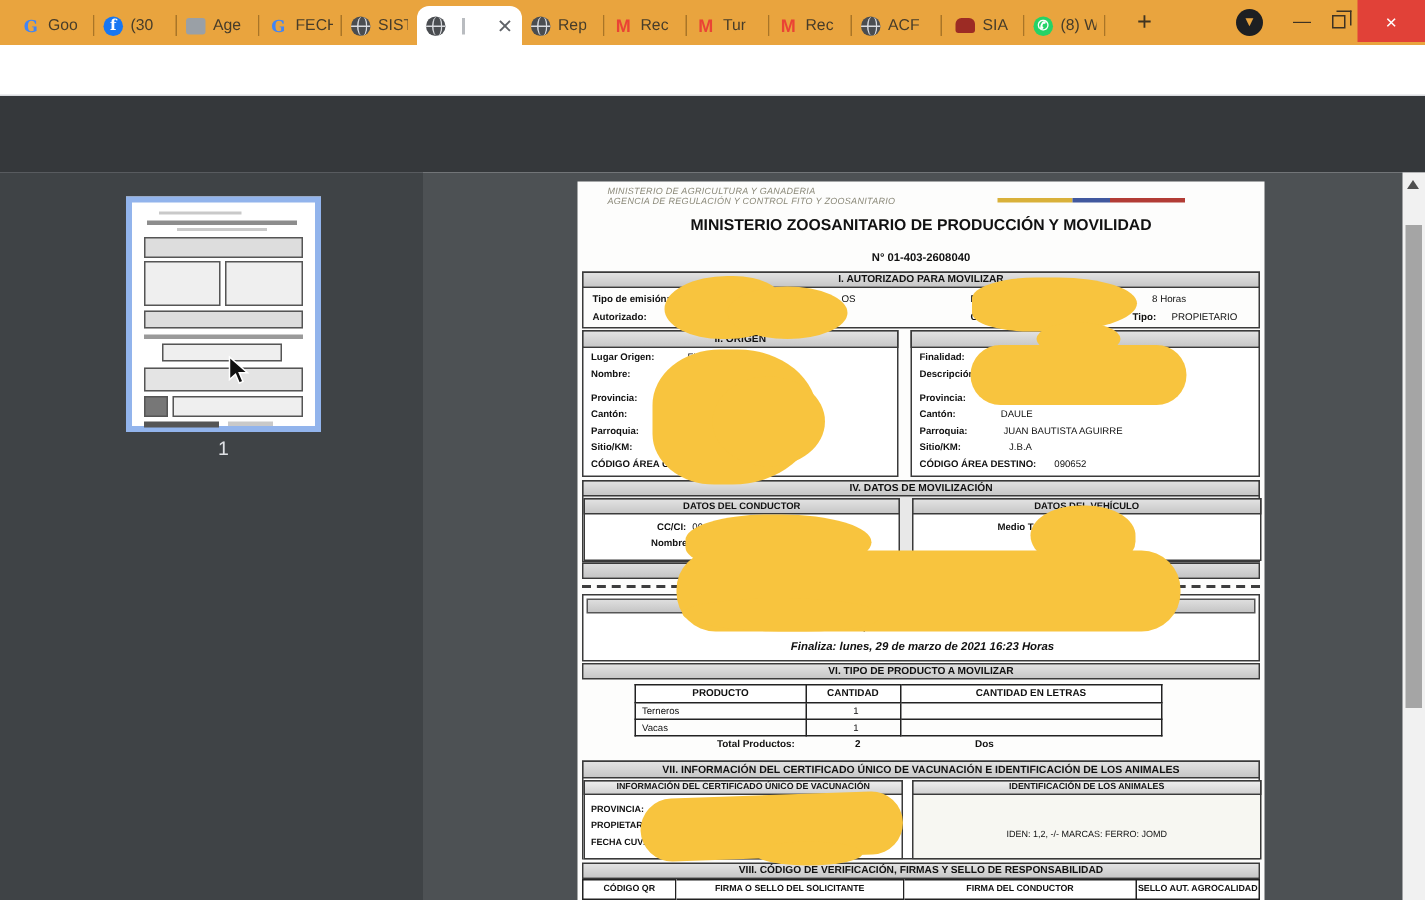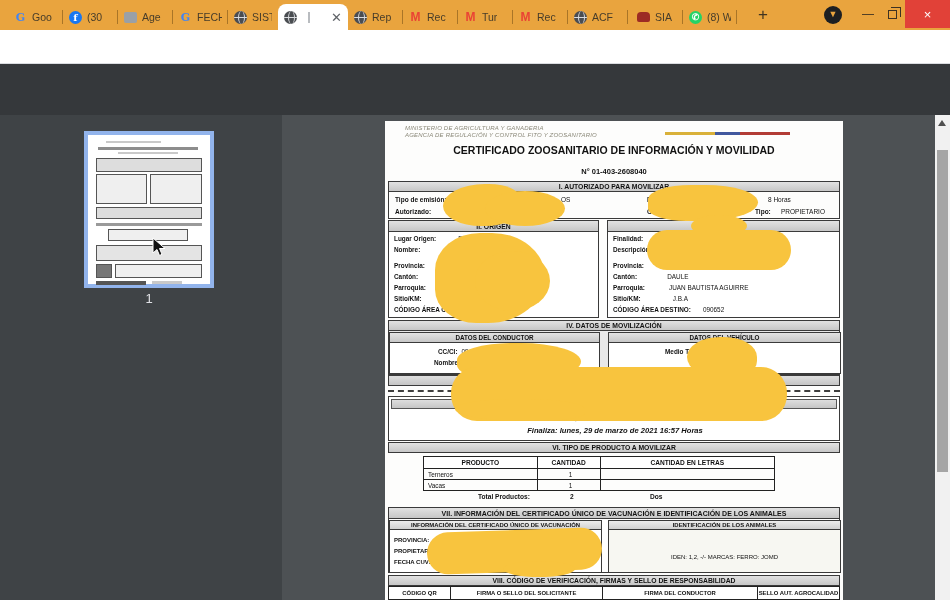--- a/index.html
+++ b/index.html
@@ -318,21 +318,21 @@
     <div class="page">
       <div class="ministry">
         <div>MINISTERIO DE AGRICULTURA Y GANADERIA</div>
         <div>AGENCIA DE REGULACIÓN Y CONTROL FITO Y ZOOSANITARIO</div>
       </div>
       <div class="flagbar">
           <span class="flag-y"></span>
           <span class="flag-b"></span>
           <span class="flag-r"></span>
         </div>
-      <div class="doc-title">CERTIFICADO ZOOSANITARIO DE INFORMACIÓN Y MOVILIDAD</div>
+      <div class="doc-title">MINISTERIO ZOOSANITARIO DE PRODUCCIÓN Y MOVILIDAD</div>
       <div class="doc-num">N° 01-403-2608040</div>
 
       <div class="form">
 
         <div class="sec1">
           <div class="bar">I. AUTORIZADO PARA MOVILIZAR</div>
           <span class="f flabel" style="left:6px;top:14px;">Tipo de emisión:</span>
           <span class="f fvalue" style="left:168px;top:14px;">OS</span>
           <span class="f flabel" style="left:258px;top:14px;">Fecha Emisión:</span>
           <span class="f fvalue" style="left:375px;top:14px;">8 Horas</span>
@@ -377,21 +377,21 @@
             <div class="frow" style="top:26px;left:88px;"><span class="flabel">Placa:</span></div>
           </div>
         </div>
 
         <div class="grayband" style="top:254px;"></div>
         <div class="dashline"></div>
 
         <div class="sec5">
           <div class="inner-bar"></div>
           <div class="timeline" style="top:16px;">Inicia: lunes, 29 de marzo de 2021   11:00 Horas</div>
-          <div class="timeline" style="top:29px;">Finaliza: lunes, 29 de marzo de 2021   16:57 Horas</div>
+          <div class="timeline" style="top:29px;">Finaliza: lunes, 29 de marzo de 2021   16:23 Horas</div>
         </div>
 
         <div class="bar sec6bar">VI. TIPO DE PRODUCTO A MOVILIZAR</div>
         <table class="ptable">
           <tbody>
               <tr>
             <th class="c1">PRODUCTO</th>
             <th class="c2">CANTIDAD</th>
             <th class="c3">CANTIDAD EN LETRAS</th>
           </tr>

